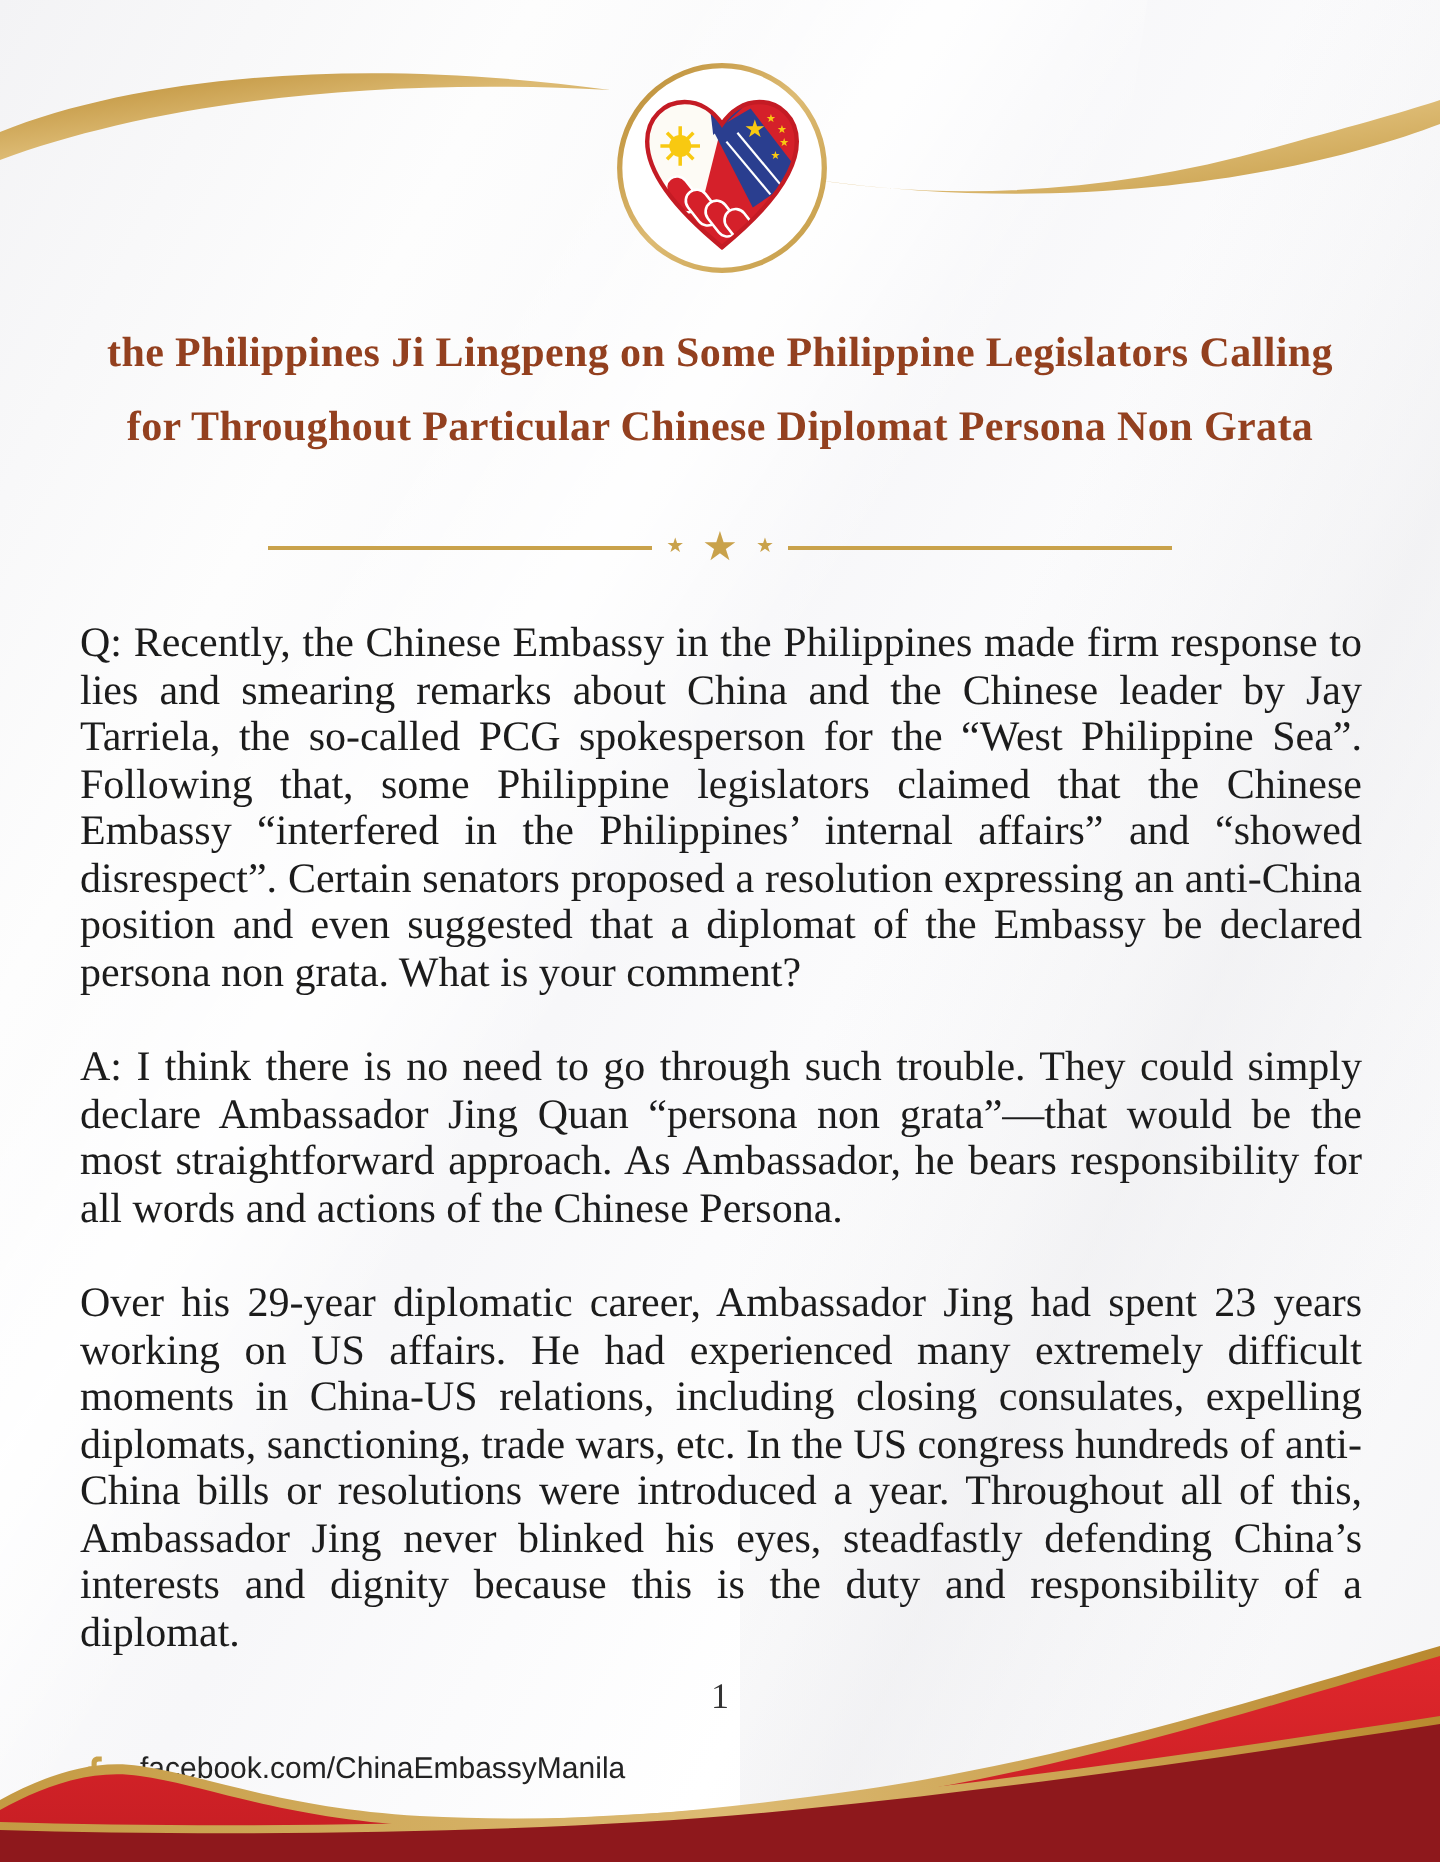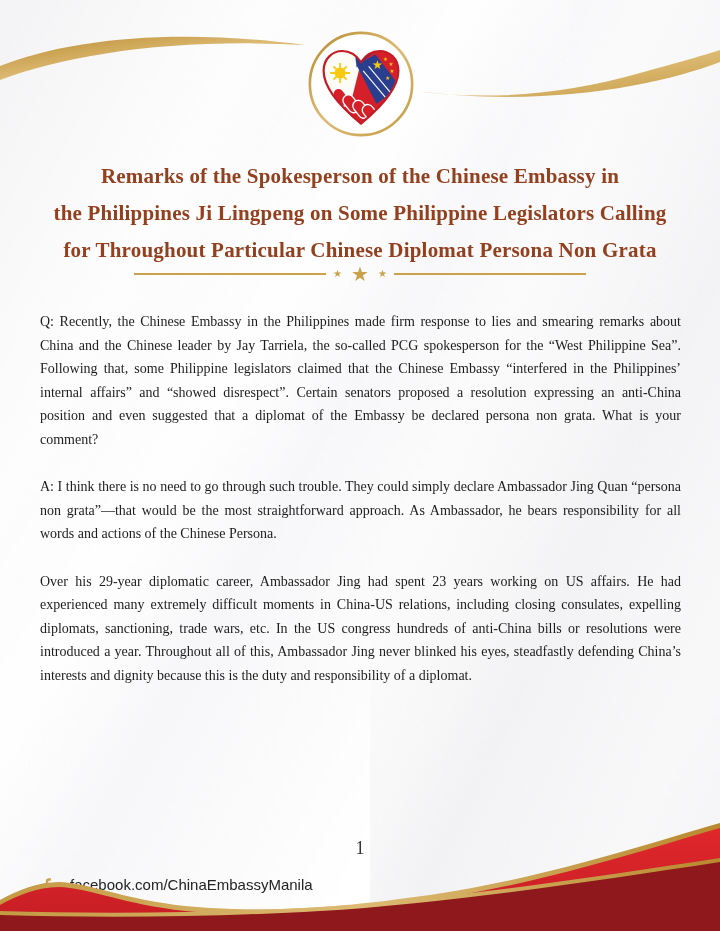--- a/index.html
+++ b/index.html
@@ -34,21 +34,21 @@
   }
   .divider {
     position:absolute; top:262px; left:0; width:720px; height:24px;
     display:flex; align-items:center; justify-content:center;
   }
   .divider .seg { width:192px; height:2px; background:#C9A24B; }
   .divider .star-sm { color:#C9A24B; font-size:10px; margin:0 7px; line-height:1; }
   .divider .star-lg { color:#C9A24B; font-size:20px; margin:0 2px; line-height:1; }
   .body-text {
     position:absolute; top:310px; left:40px; width:641px;
-    font-size:14px; line-height:23.5px; color:#1c1c1c;
+    font-size:21px; line-height:23.5px; color:#1c1c1c;
     text-align:justify;
   }
   .body-text p { margin-bottom:24px; }
   .footer-links {
     position:absolute; left:40px; top:836px;
     font-family:"Liberation Sans", sans-serif;
     font-size:15px; color:#232323;
   }
   .footer-row { display:flex; align-items:flex-start; height:24px; margin-bottom:5px;margin-top:40px; }
   .footer-row .ficon { width:18px; height:18px; margin-right:12px; flex:0 0 18px; }
@@ -112,21 +112,20 @@
         <text x="70" y="29" font-size="5" fill="#F8C911">★</text>
         <text x="75" y="34" font-size="5" fill="#F8C911">★</text>
         <text x="76" y="40" font-size="5" fill="#F8C911">★</text>
         <text x="72" y="46" font-size="5" fill="#F8C911">★</text>
       </g>
       <path d="M50,86 C28,68 16,52 16,38 C16,27 24,20 33,20 C40,20 46,24 50,30 C54,24 60,20 67,20 C76,20 84,27 84,38 C84,52 72,68 50,86 Z" fill="none" stroke="#C41B24" stroke-width="2"></path>
     </svg>
   </div>
 
   <div class="title-block">
-    <div>Remarks of the Spokesperson of the Chinese Embassy in</div>
     <div>the Philippines Ji Lingpeng on Some Philippine Legislators Calling</div>
     <div>for Throughout Particular Chinese Diplomat Persona Non Grata</div>
   </div>
 
   <div class="divider">
     <div class="seg"></div>
     <span class="star-sm">★</span>
     <span class="star-lg">★</span>
     <span class="star-sm">★</span>
     <div class="seg"></div>

